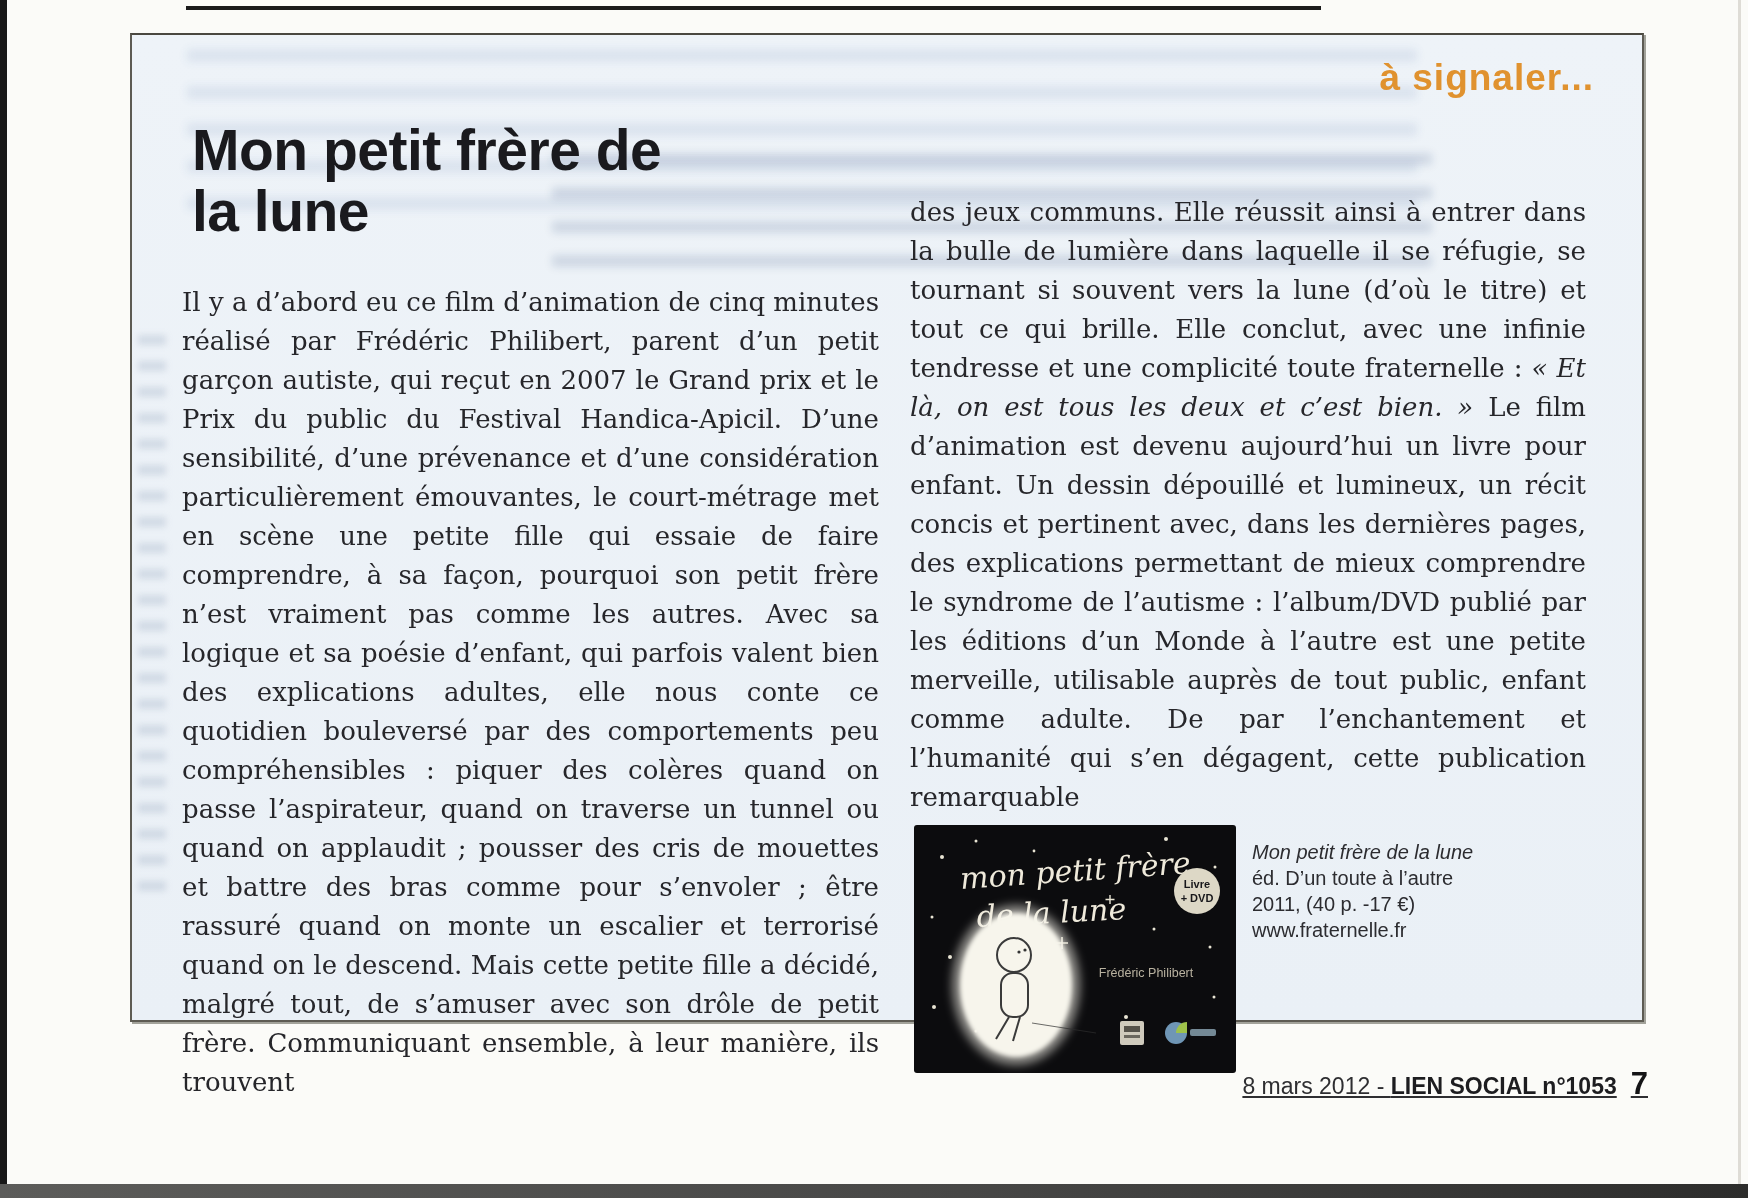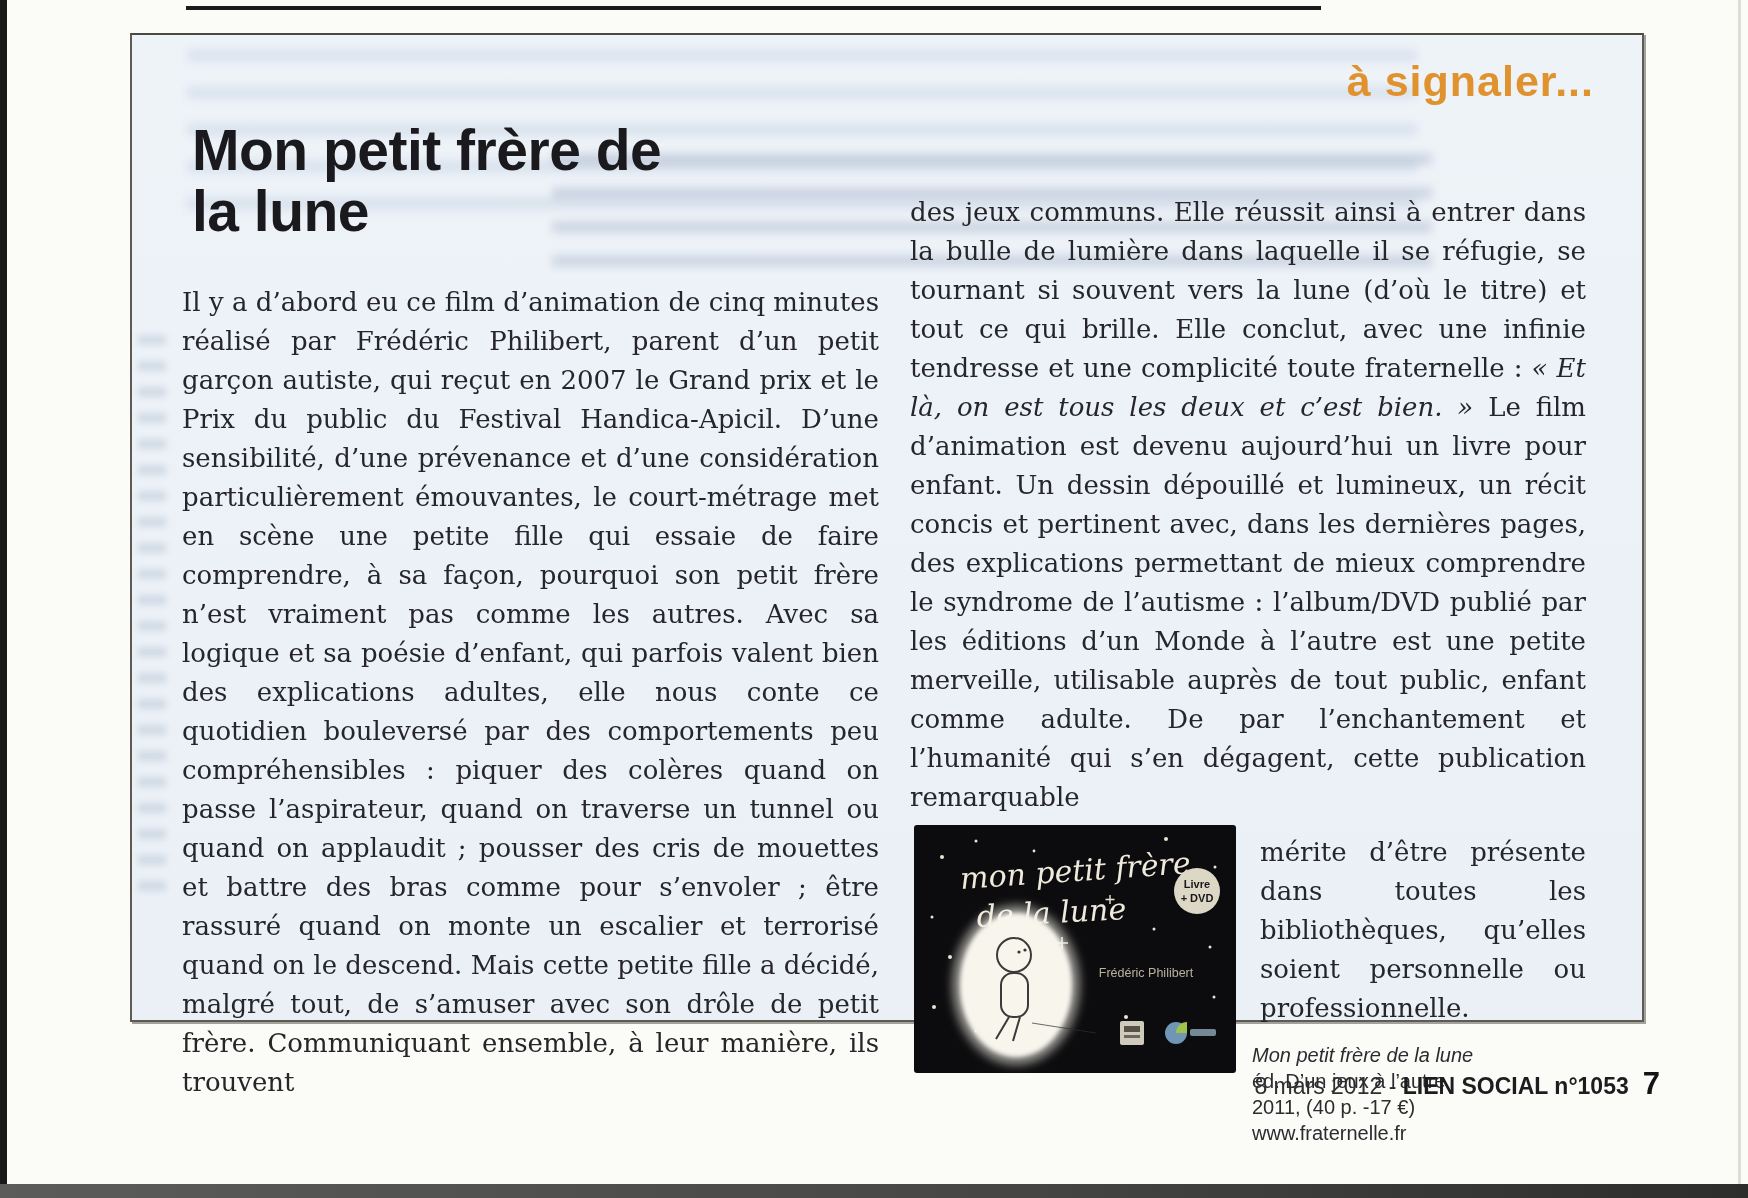--- a/index.html
+++ b/index.html
@@ -26,21 +26,21 @@
   .ghost{position:absolute; filter:blur(4px); pointer-events:none;}
   .g1{left:55px; top:14px; width:1230px; height:165px; opacity:.85;
       background:repeating-linear-gradient(180deg, rgba(128,152,192,.20) 0 13px, rgba(0,0,0,0) 13px 37px);}
   .g2{left:420px; top:118px; width:880px; height:128px; opacity:.9;
       background:repeating-linear-gradient(180deg, rgba(95,115,155,.24) 0 12px, rgba(0,0,0,0) 12px 34px);}
   .g3{left:6px; top:300px; width:28px; height:560px; filter:blur(3px);
       background:repeating-linear-gradient(180deg, rgba(120,140,170,.22) 0 10px, rgba(0,0,0,0) 10px 26px);}
   
   .tag{
     position:absolute; top:22px; right:48px;
-    font-weight:bold; font-size:43px; letter-spacing:1px; color:#e0922f;
+    font-weight:bold; font-size:37px; letter-spacing:1px; color:#e0922f;
   }
   
   .title{
     position:absolute; left:60px; top:85px; width:480px; margin:0;
     font-size:57px; line-height:1.07; font-weight:600; letter-spacing:-.5px; color:#1a1a1e;
   }
   
   .body-text{
     font-family:"DejaVu Serif", serif;
     font-size:26px; line-height:39px; text-align:justify; color:#26262a;
@@ -53,22 +53,22 @@
   .cover{width:322px; height:248px; margin-left:12px; flex:none; display:block;}
   .beside{margin-left:16px; width:342px;}
   .wrap-text{margin:0;}
   .pub{
     margin-top:14px; font-family:"Liberation Sans", sans-serif;
     font-size:20px; line-height:26px; color:#2c2c30;
   }
   .pub-title{font-style:italic;}
   
   .footer{
-    position:absolute; right:88px; top:1066px;
-    font-size:23px; color:#2e2e31; white-space:pre;
+    position:absolute; right:100px; top:1066px;
+    font-size:23px; color:#2e2e31; white-space:pre;text-decoration:underline;
   }
   .journal{font-weight:bold; color:#1d1d20;}
   .pgnum{font-weight:bold; font-size:31px; margin-left:14px; color:#141416;}
 </style>
 </head>
 <body>
 
 <div class="page">
 
   <div class="edge-left"></div>
@@ -145,24 +145,23 @@
             <rect x="206" y="196" width="24" height="24" rx="2" fill="#cfcabc"></rect>
             <rect x="210" y="201" width="16" height="6" fill="#55524a"></rect>
             <rect x="210" y="210" width="16" height="3" fill="#6a675e"></rect>
             <circle cx="262" cy="208" r="11" fill="#6f96b5"></circle>
             <path d="M262 208 a11 11 0 0 1 11 -11 l0 11 z" fill="#9ec24a"></path>
             <rect x="276" y="204" width="26" height="7" rx="2" fill="#8fa9b8" opacity=".8"></rect>
           </g>
         </svg>
 
         <div class="beside">
-          <p class="wrap-text body-text" lang="fr">mérite d’être présente dans toutes les bibliothèques, qu’elles soient personnelle ou professionnelle.</p>
           <div class="pub">
             <div class="pub-title">Mon petit frère de la lune</div>
-            <div>éd. D’un jeux à l’autre</div>
+            <div>éd. D’un toute à l’autre</div>
             <div>2011, (40 p. -17 €)</div>
             <div class="pub-url">www.fraternelle.fr</div>
           </div>
         </div>
       </div>
     </div>
   </section>
 
   <footer class="footer"><span>8 mars 2012 - </span><span class="journal">LIEN SOCIAL n°1053</span><span class="pgnum">7</span></footer>
 

